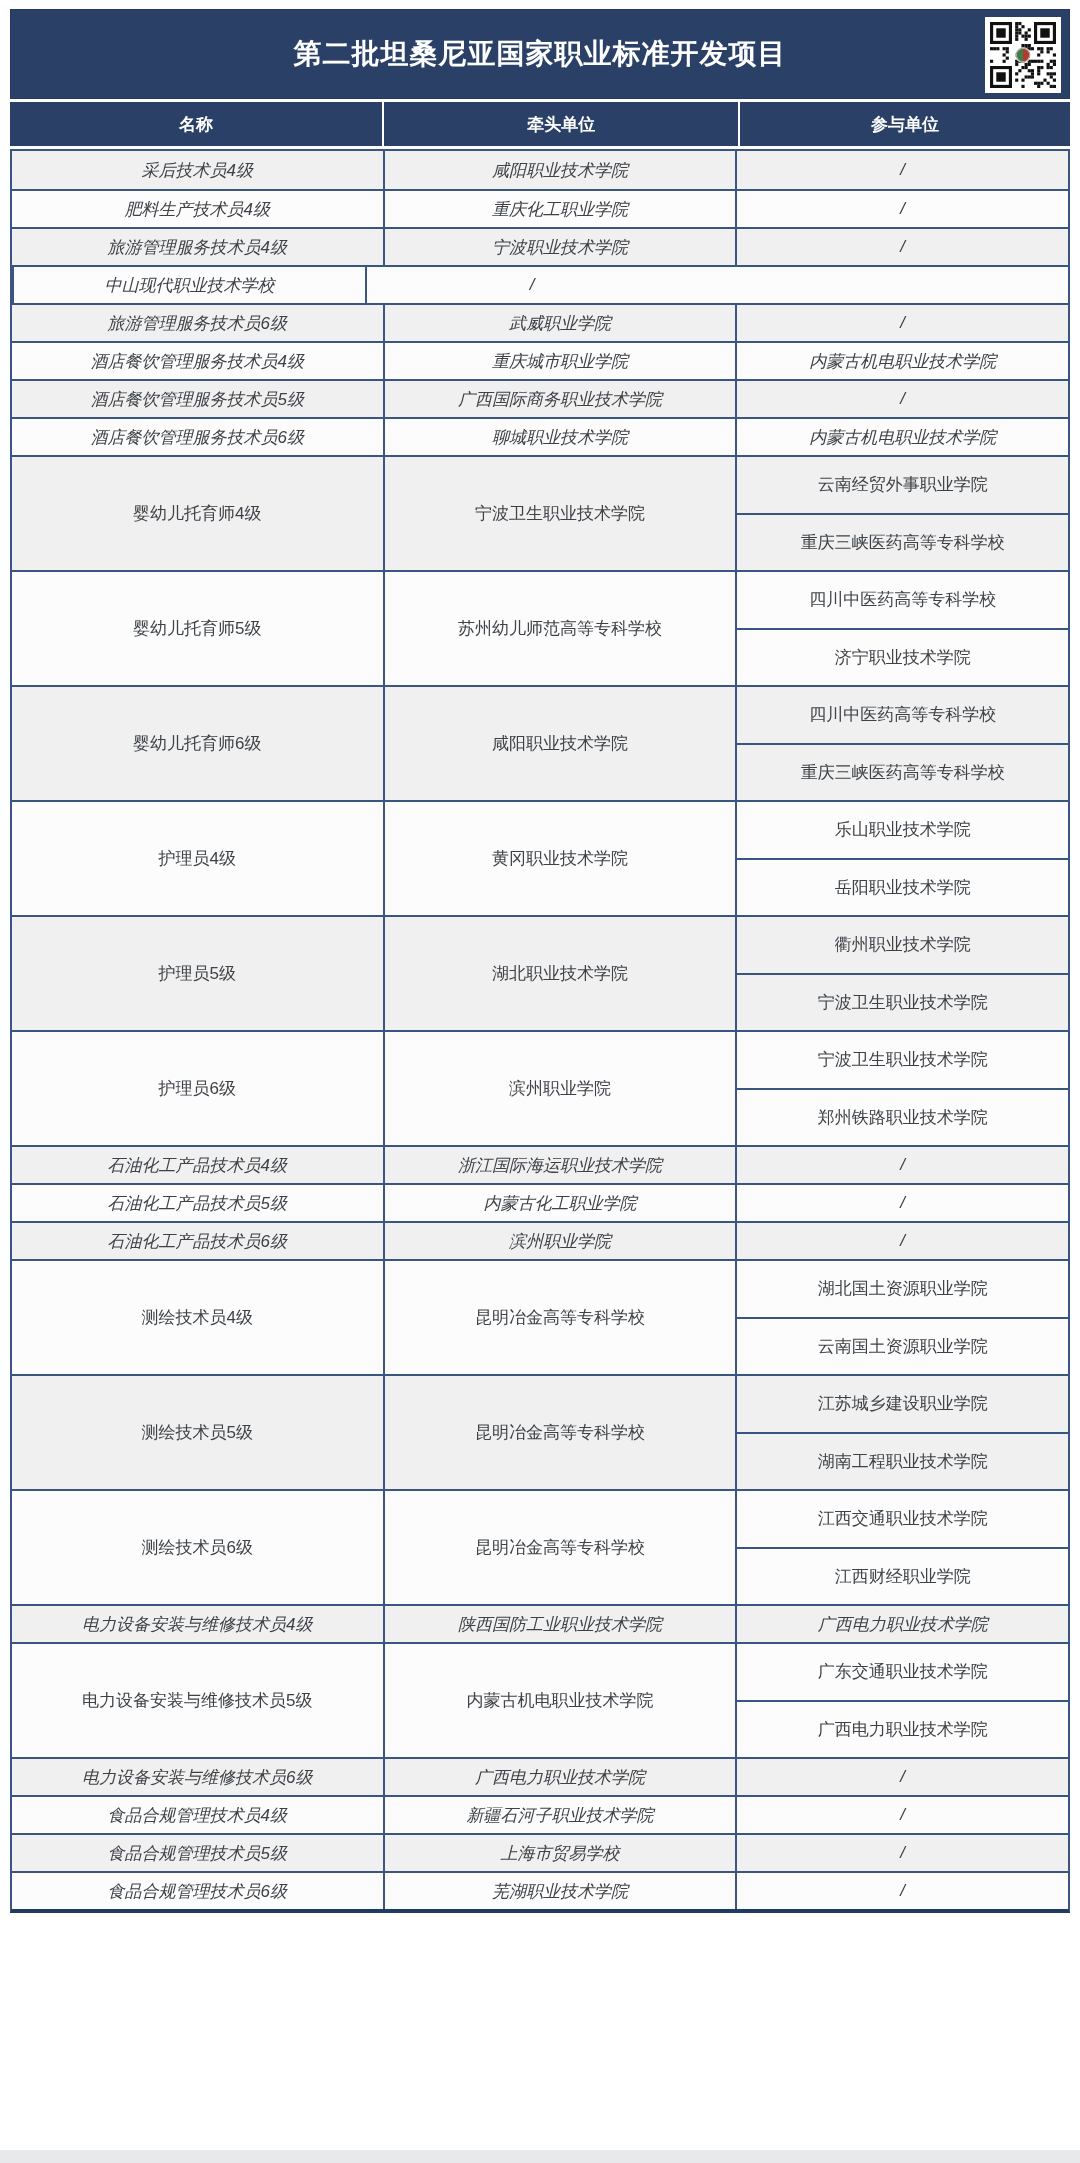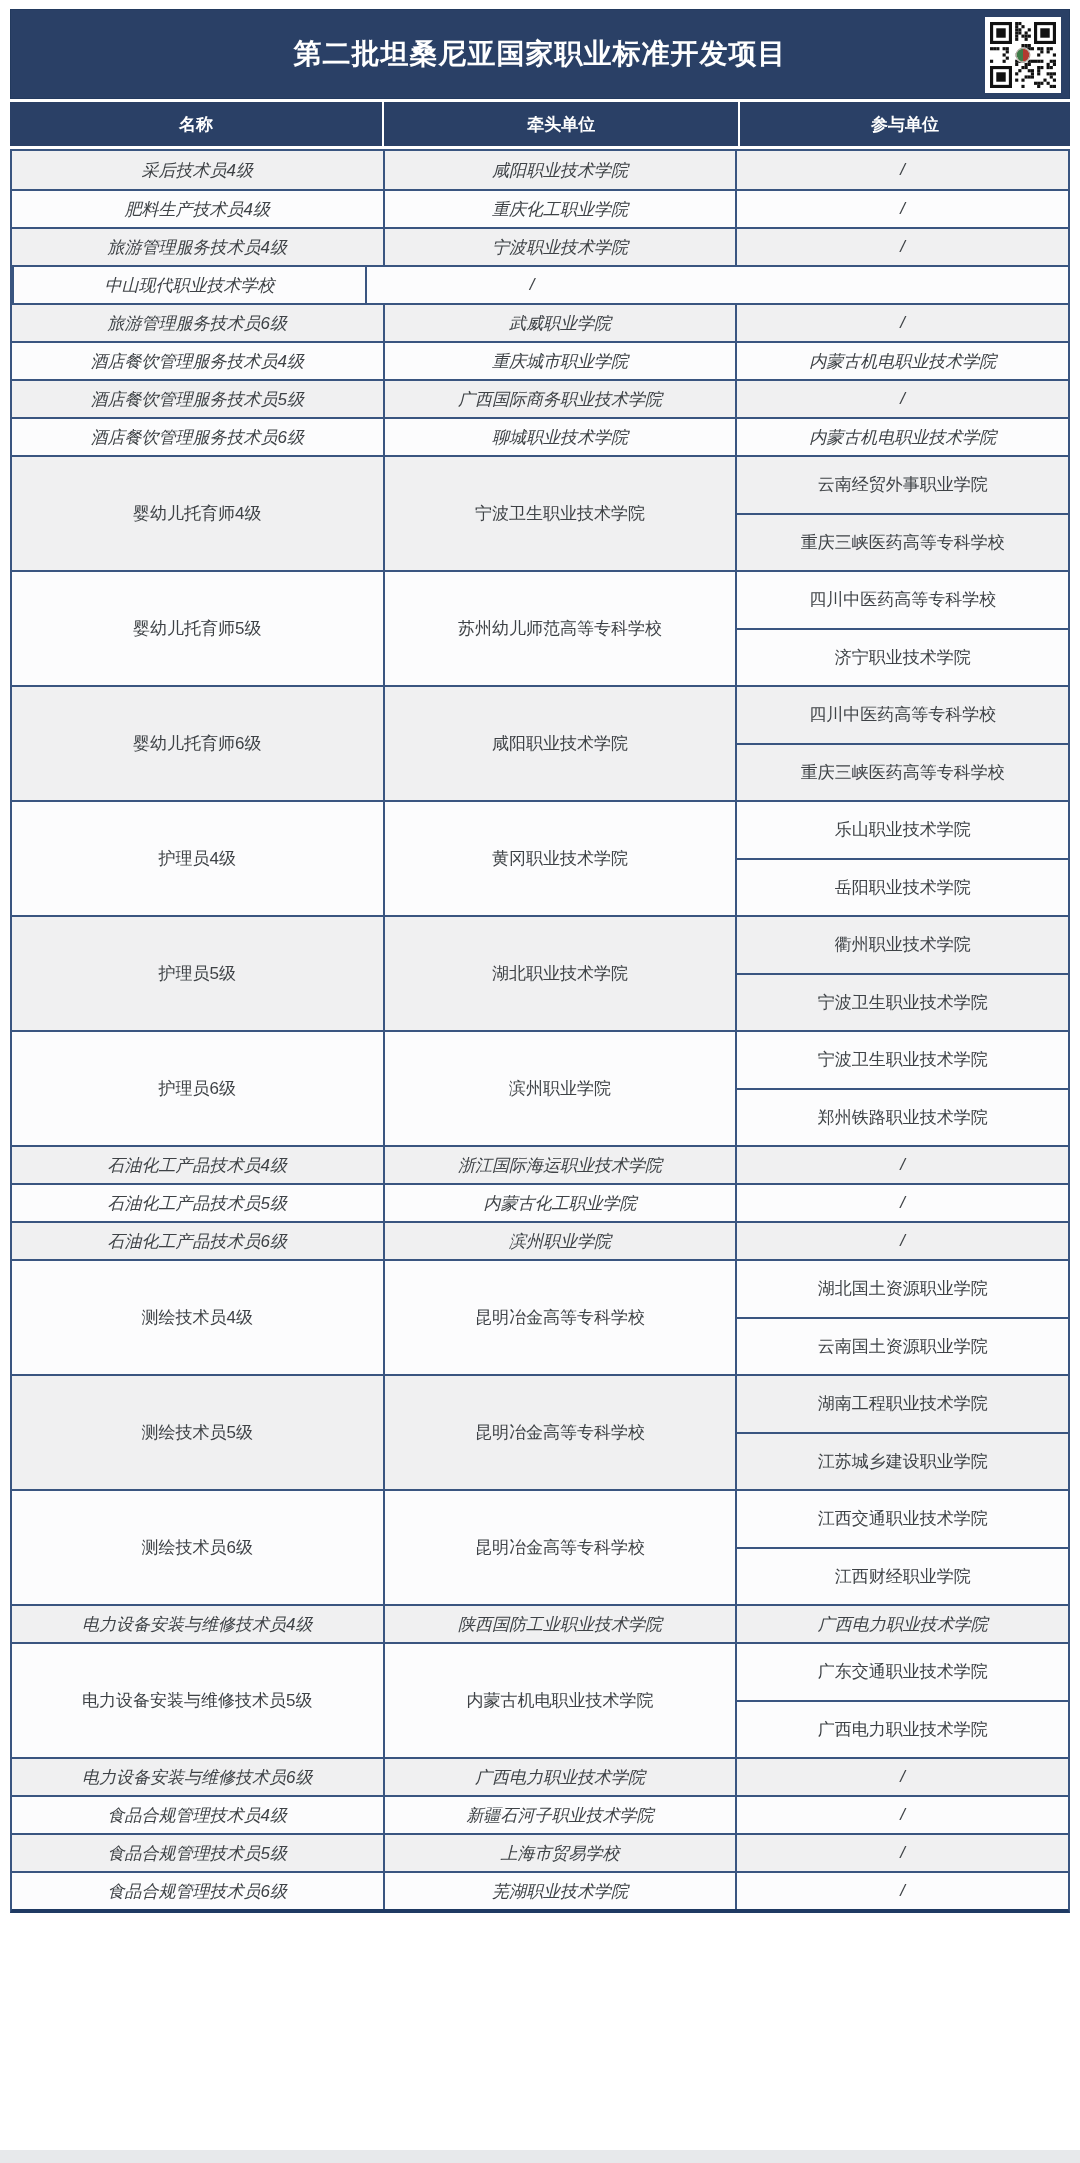--- a/index.html
+++ b/index.html
@@ -334,22 +334,22 @@
         <div class="cell c2">昆明冶金高等专科学校</div>
         <div class="cell c3">
           <div class="sub">湖北国土资源职业学院</div>
           <div class="sub">云南国土资源职业学院</div>
         </div>
       </div>
       <div class="row h2 alt">
         <div class="cell c1">测绘技术员5级</div>
         <div class="cell c2">昆明冶金高等专科学校</div>
         <div class="cell c3">
+          <div class="sub">江苏城乡建设职业学院</div>
           <div class="sub">湖南工程职业技术学院</div>
-          <div class="sub">江苏城乡建设职业学院</div>
         </div>
       </div>
       <div class="row h2">
         <div class="cell c1">测绘技术员6级</div>
         <div class="cell c2">昆明冶金高等专科学校</div>
         <div class="cell c3">
           <div class="sub">江西交通职业技术学院</div>
           <div class="sub">江西财经职业学院</div>
         </div>
       </div>

